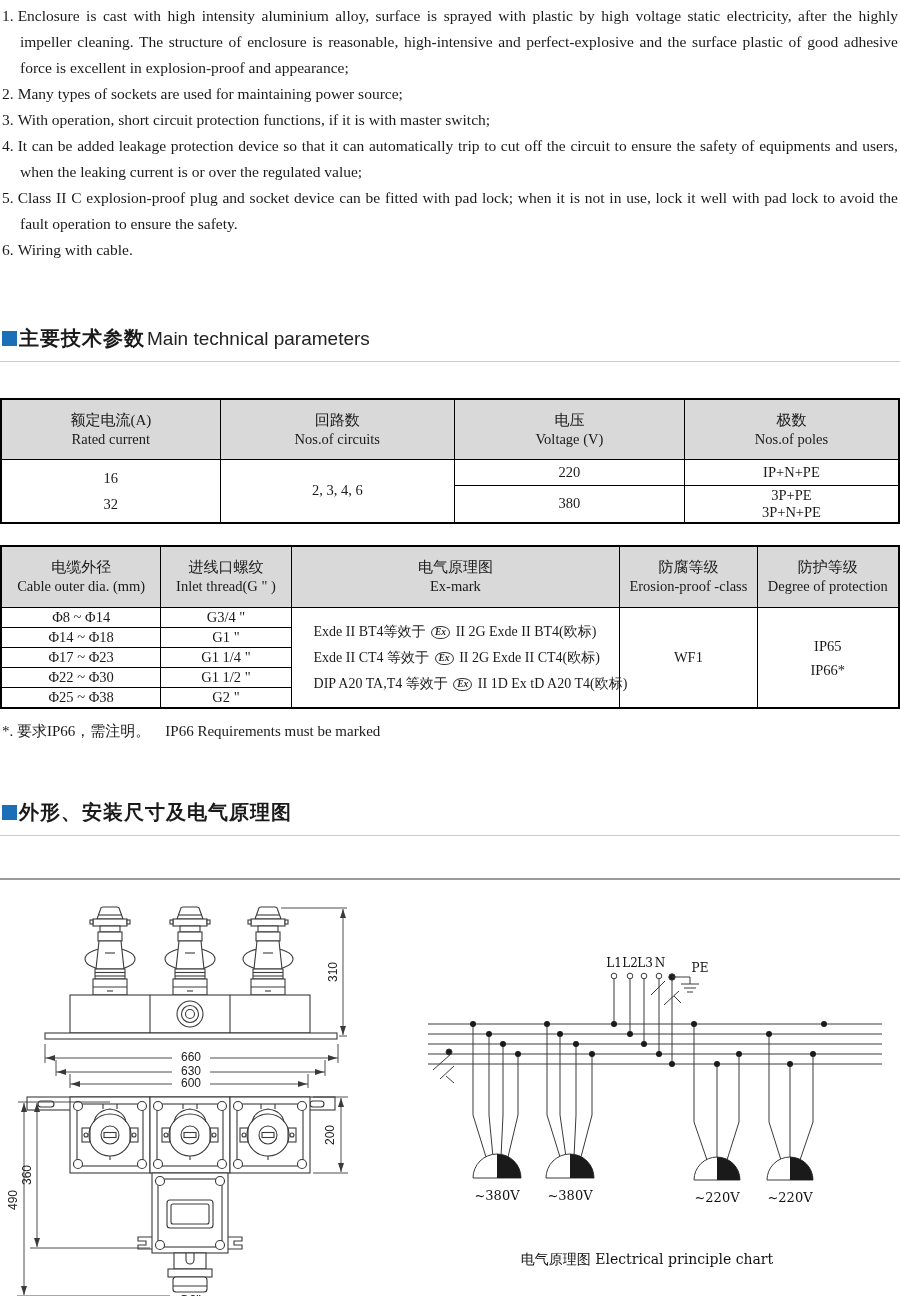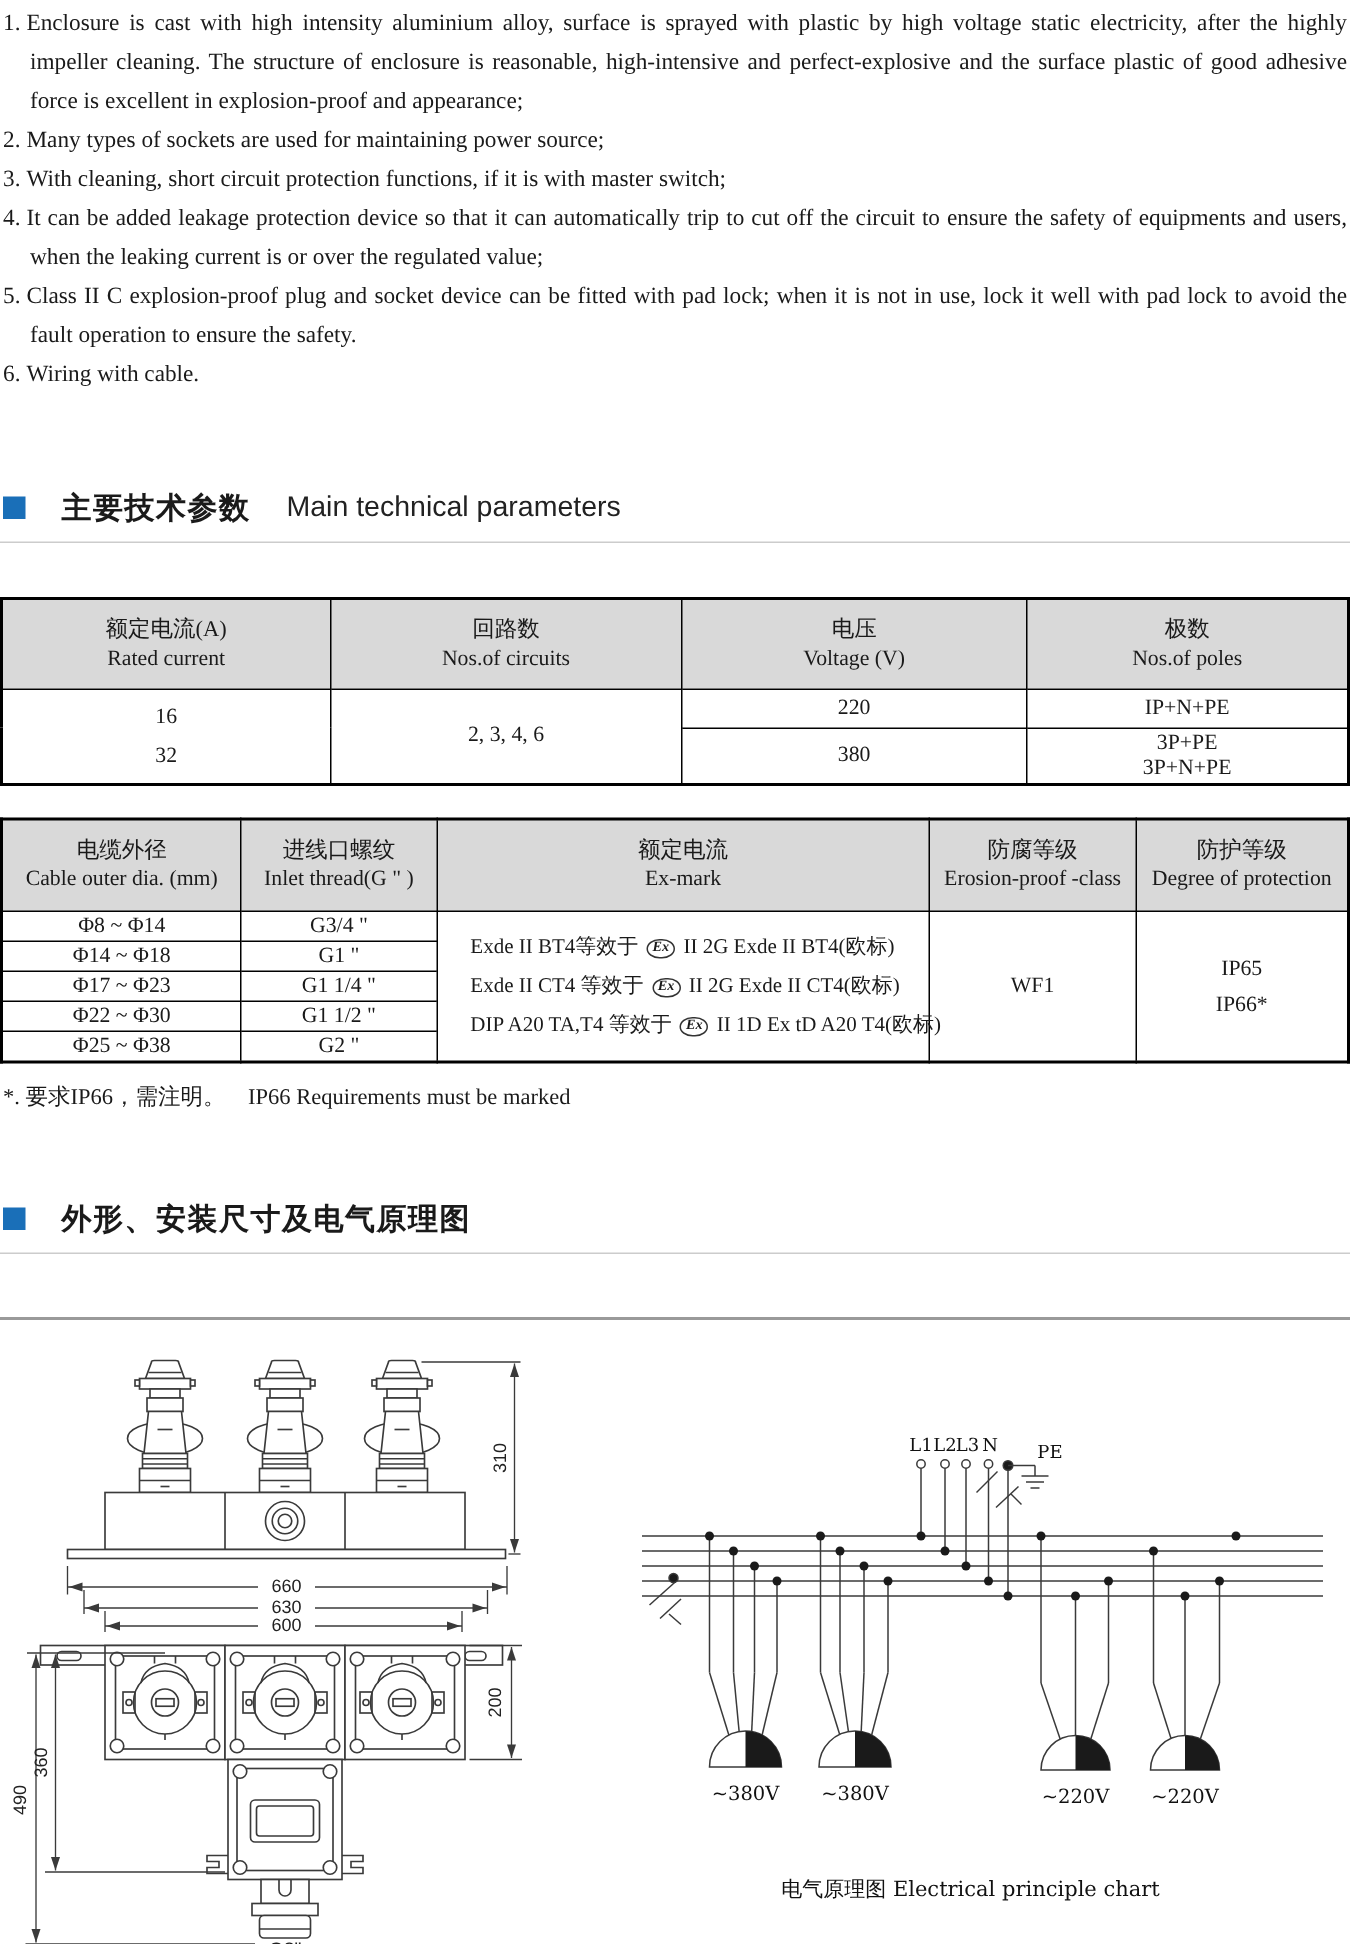--- a/index.html
+++ b/index.html
@@ -7,21 +7,21 @@
   body {
     width:900px; height:1296px; overflow:hidden; background:#fff; color:#1a1a1a;
     font-family:"Liberation Serif","DejaVu Serif",serif; position:relative;
   }
   
   .features { padding:3px 2px 0 2px; font-size:15.5px; line-height:26px; }
   .feat { padding-left:18px; text-indent:-18px; text-align:justify; }
   .feat .num { padding-right:4px; }
   
   .sec-header {
-    display:flex; align-items:center; gap:24px; margin:0; padding:0 0 9px 2px;
+    display:flex; align-items:center; gap:2px; margin:0; padding:0 0 9px 2px;
     border-bottom:1px solid #ccc; font-family:"Liberation Sans","DejaVu Sans",sans-serif;
   }
   .sec-header .sq { width:15px; height:15px; background:#1a6fb8; flex:0 0 auto; }
   .sec-header .zh { font-size:20px; font-weight:bold; letter-spacing:1px; }
   .sec-header .en { font-size:19px; color:#222; }
   #sec1 { margin-top:62px; }
   #sec2 { margin-top:58px; }
   
   table { border-collapse:collapse; width:100%; table-layout:fixed; }
   #table1 { margin-top:36px; }
@@ -52,21 +52,21 @@
   .draw-wrap { margin-top:42px; border-top:2px solid #9a9a9a; }
   svg text { font-family:"Liberation Sans","DejaVu Sans",sans-serif; }
   svg text.lab { font-family:"DejaVu Serif","Liberation Serif",serif; }
 </style>
 </head>
 <body>
 
 <div class="features">
   <div class="feat"><span class="num">1.</span><span>Enclosure is cast with high intensity aluminium alloy, surface is sprayed with plastic by high  voltage static electricity, after the highly impeller cleaning. The structure of enclosure is reasonable, high-intensive and perfect-explosive and the surface plastic of good  adhesive force is excellent in explosion-proof and appearance;</span></div>
   <div class="feat"><span class="num">2.</span><span>Many  types of  sockets  are  used  for  maintaining  power  source;</span></div>
-  <div class="feat"><span class="num">3.</span><span>With  cleaning,  short  circuit  protection  functions, if it is with master switch;</span></div>
+  <div class="feat"><span class="num">3.</span><span>With  operation,  short  circuit  protection  functions, if it is with master switch;</span></div>
   <div class="feat"><span class="num">4.</span><span>It  can be added leakage  protection device so that it can automatically trip to cut off the circuit to ensure the safety of equipments and users, when the leaking current is or over the regulated value;</span></div>
   <div class="feat"><span class="num">5.</span><span>Class  II C explosion-proof plug and socket device can be fitted with pad lock; when it is not in use, lock it well with pad lock to avoid the fault operation to ensure the safety.</span></div>
   <div class="feat"><span class="num">6.</span><span>Wiring  with  cable.</span></div>
 </div>
 
 <div id="sec1" class="sec-header">
   <span class="sq"></span>
   <span class="zh">主要技术参数</span>
   <span class="en">Main technical parameters</span>
 </div>
@@ -128,21 +128,21 @@
       <tr>
     <th>
           <div class="hzh">电缆外径</div>
           <div class="hen">Cable outer dia. (mm)</div>
         </th>
     <th>
           <div class="hzh">进线口螺纹</div>
           <div class="hen">Inlet thread(G " )</div>
         </th>
     <th>
-          <div class="hzh">额定电流</div>
+          <div class="hzh">电气原理图</div>
           <div class="hen">Ex-mark</div>
         </th>
     <th>
           <div class="hzh">防腐等级</div>
           <div class="hen">Erosion-proof -class</div>
         </th>
     <th>
           <div class="hzh">防护等级</div>
           <div class="hen">Degree of protection</div>
         </th>

